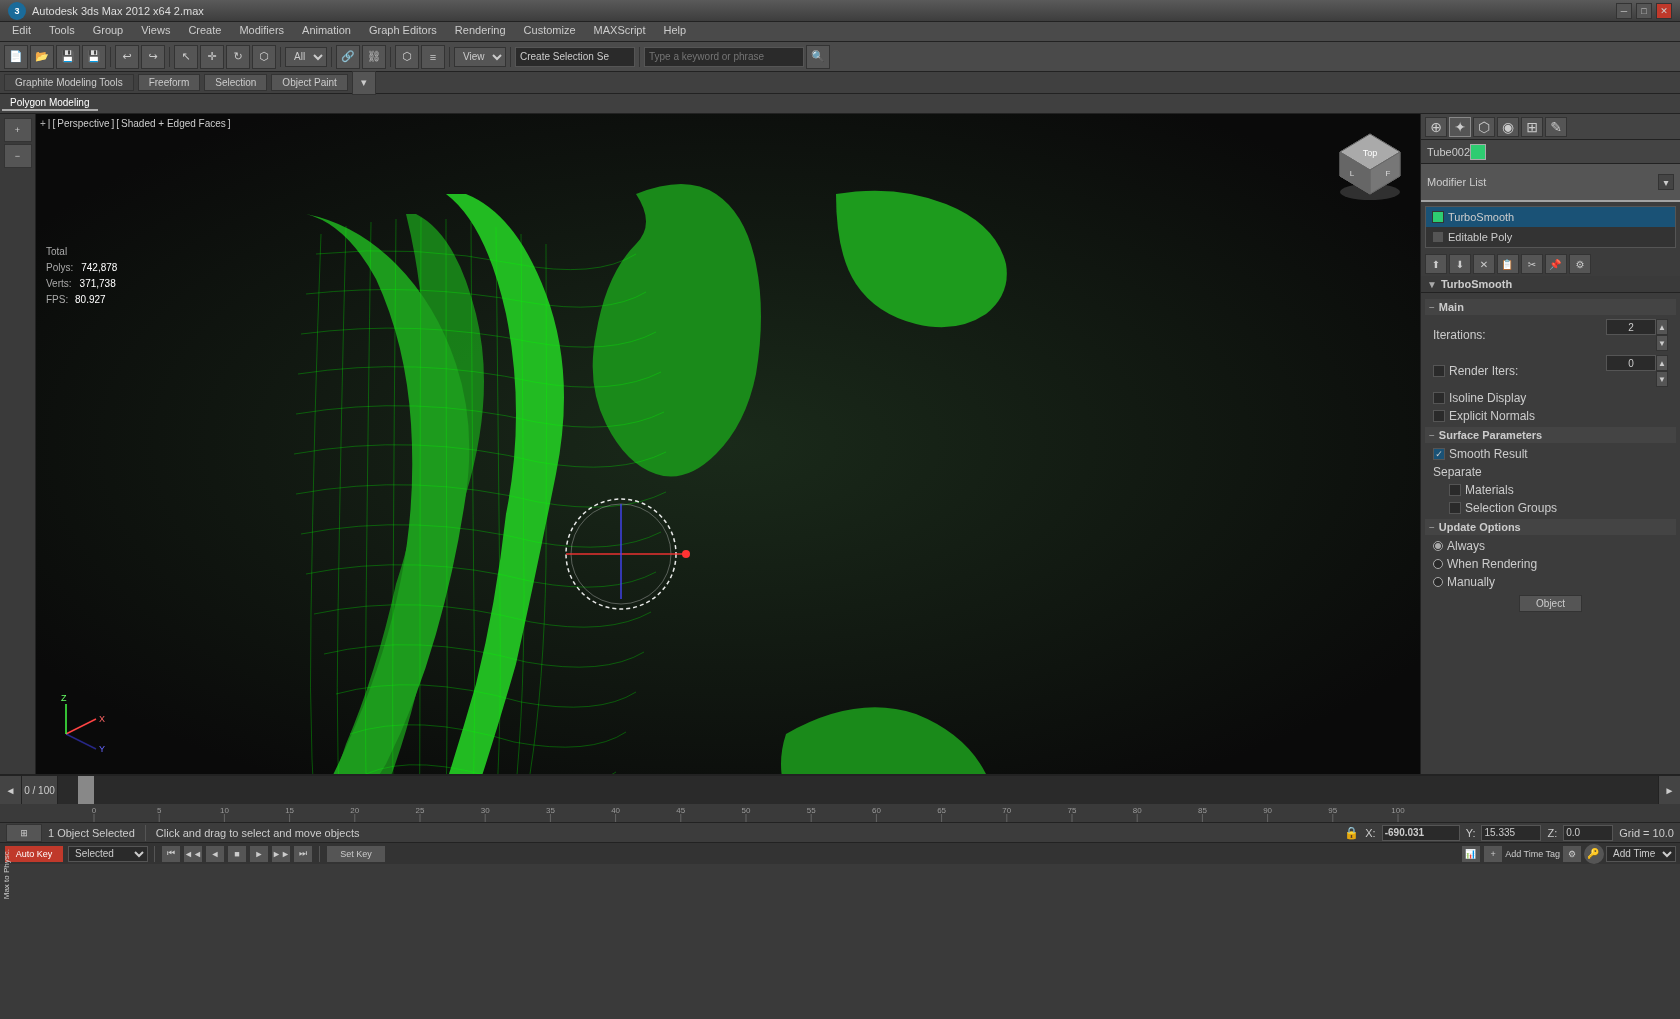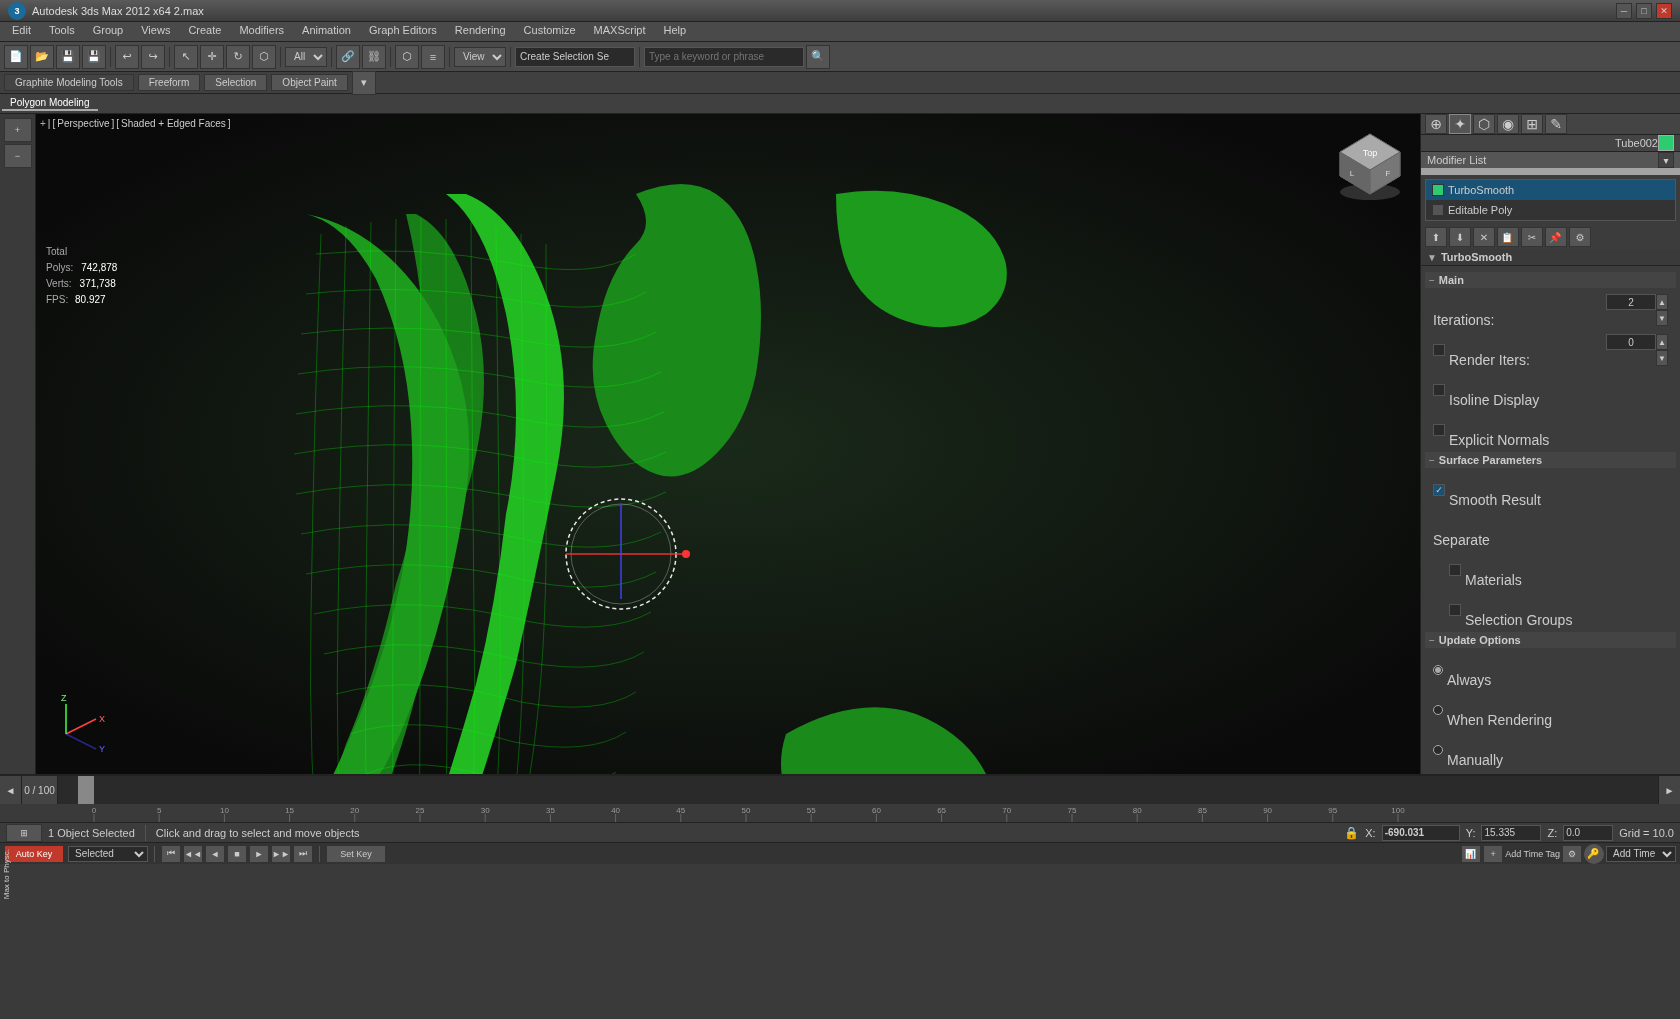--- a/index.html
+++ b/index.html
@@ -95,36 +95,36 @@
       display: flex;
       flex-direction: column;
       overflow-y: auto;
     }
 
     #object-name-bar {
       height: 24px;
       background: #444;
       display: flex;
       align-items: center;
-      justify-content: flex-end;
+      justify-content: flex-start;
       padding: 0 6px;
       border-bottom: 1px solid #222;
     }
     #object-name { color: #ccc; font-size: 11px; }
     #object-color { width: 16px; height: 16px; background: #2ecc71; border: 1px solid #aaa; }
 
     #modifier-list-label {
       height: 38px;
       background: #555;
       display: flex;
       align-items: center;
       padding: 0 6px;
       color: #ccc;
       font-size: 11px;
-      border-bottom: 7px solid #a3a3a3;
+      border-bottom: 2px solid #a3a3a3;
       justify-content: space-between;
     }
 
     
     #panel-icons {
       height: 26px;
       background: #444;
       display: flex;
       align-items: center;
       padding: 0 4px;
@@ -166,21 +166,21 @@
       cursor: pointer;
     }
     .prop-section-toggle { color: #aaa; margin-right: 4px; font-size: 10px; }
     .prop-section-label { color: #ccc; font-size: 11px; font-weight: bold; }
     .prop-row {
       display: flex;
       align-items: center;
       padding: 2px 8px;
       gap: 4px;
     }
-    .prop-label { color: #ccc; font-size: 14px; flex: 1; margin-top: 20px; }
+    .prop-label { color: #ccc; font-size: 12px; flex: 1; }
     .prop-value {
       width: 50px;
       height: 16px;
       background: #2a2a2a;
       border: 1px solid #555;
       color: #ccc;
       font-size: 10px;
       text-align: center;
       display: flex;
       align-items: center;

